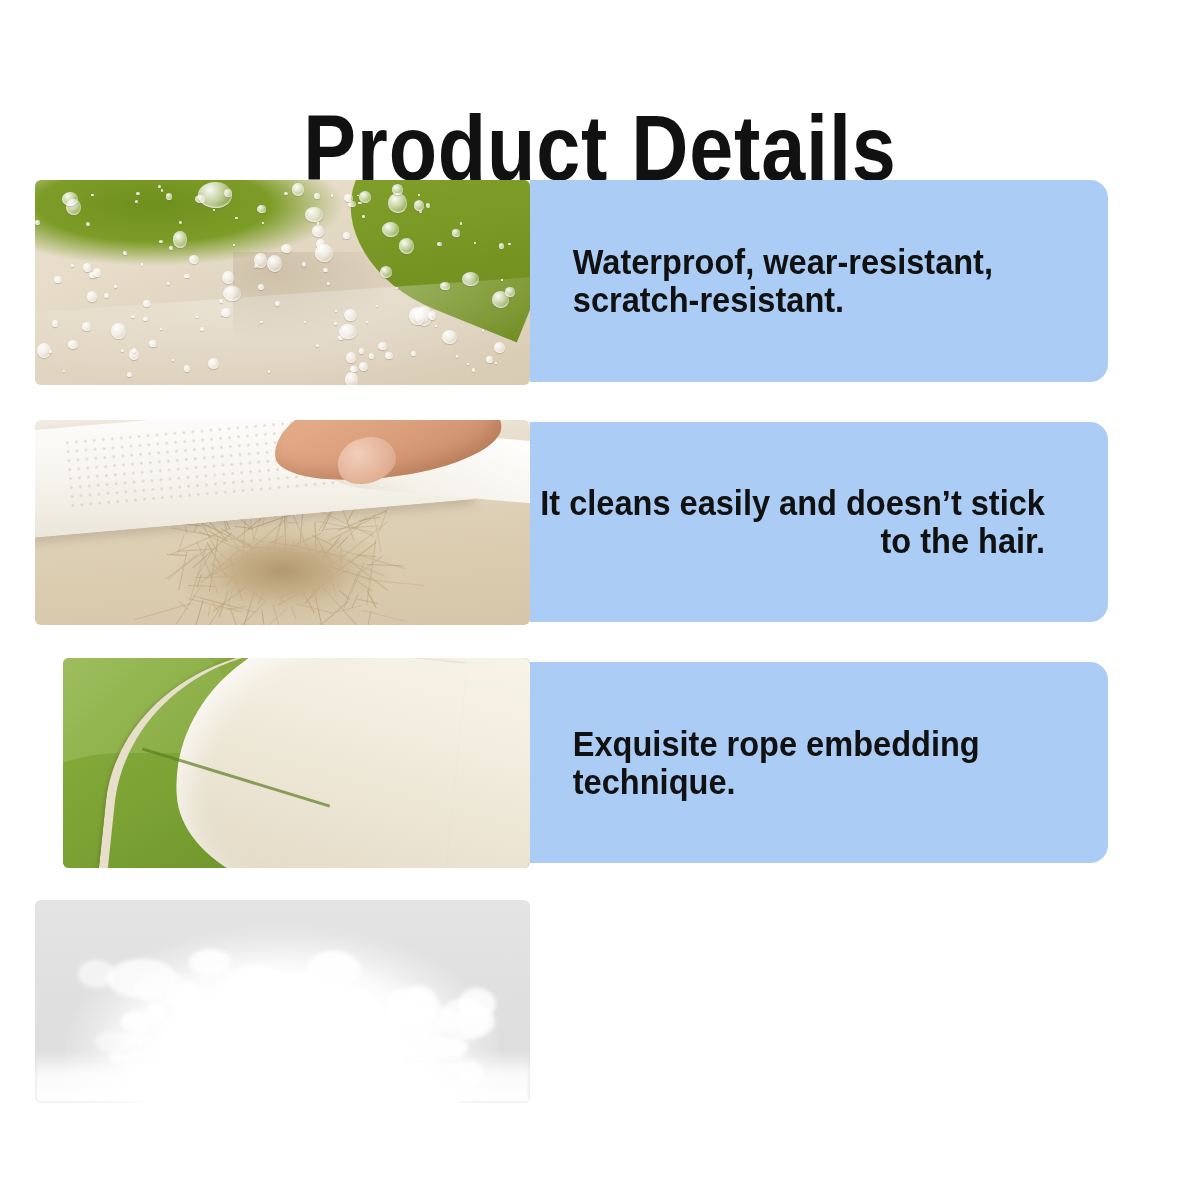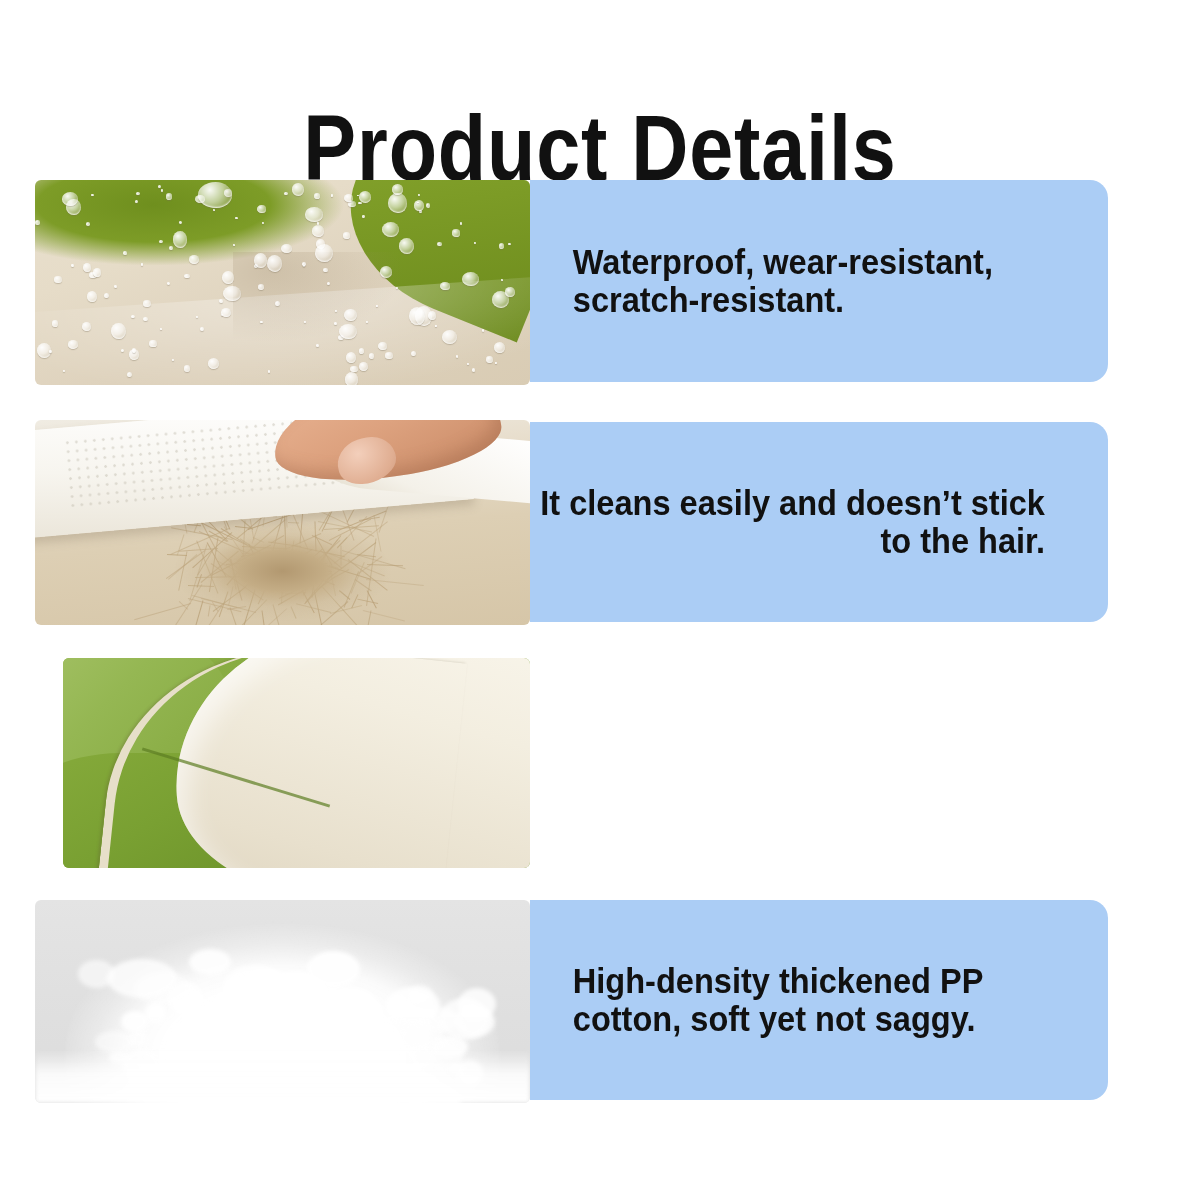--- a/index.html
+++ b/index.html
@@ -617,20 +617,24 @@
   </div>
 
   <div class="feature-row" id="row-3">
     <div class="photo ph3">
       <div class="bolster"></div>
       <div class="bolster2"></div>
       <div class="cushion"></div>
       <div class="piping"></div>
       <div class="seam"></div>
     </div>
+    <div class="text-panel">
+      <div class="feature-text">Exquisite rope embedding
+technique.</div>
+    </div>
   </div>
 
   <div class="feature-row" id="row-4">
     <div class="photo ph4">
       <div class="fluff"></div>
       <div id="tufts-4">
           <div class="tuft" style="width: 30px; height: 25px; left: 38.1%; top: 97%; opacity: 0.9;"></div>
           <div class="tuft" style="width: 23px; height: 23px; left: 67.1%; top: 83.4%; opacity: 0.78;"></div>
           <div class="tuft" style="width: 60px; height: 54px; left: 27.8%; top: 57%; opacity: 0.67;"></div>
           <div class="tuft" style="width: 39px; height: 22px; left: 12.2%; top: 64.6%; opacity: 0.52;"></div>
@@ -686,19 +690,15 @@
           <div class="tuft" style="width: 20px; height: 13px; left: 15%; top: 74.6%; opacity: 0.78;"></div>
           <div class="tuft" style="width: 42px; height: 37px; left: 44.3%; top: 42.1%; opacity: 0.7;"></div>
           <div class="tuft" style="width: 30px; height: 27px; left: 38.9%; top: 58.3%; opacity: 0.7;"></div>
           <div class="tuft" style="width: 14px; height: 11px; left: 58.5%; top: 74.1%; opacity: 0.79;"></div>
           <div class="tuft" style="width: 62px; height: 60px; left: 35.1%; top: 62.1%; opacity: 0.92;"></div>
           <div class="tuft" style="width: 21px; height: 22px; left: 22.2%; top: 50.2%; opacity: 0.86;"></div>
           <div class="tuft" style="width: 27px; height: 21px; left: 17.3%; top: 54.9%; opacity: 0.9;"></div>
         </div>
       <div class="fluff-base"></div>
     </div>
-    <div class="text-panel">
-      <div class="feature-text">High-density thickened PP
-cotton, soft yet not saggy.</div>
-    </div>
   </div>
 
 </div>
 
 </body></html>

